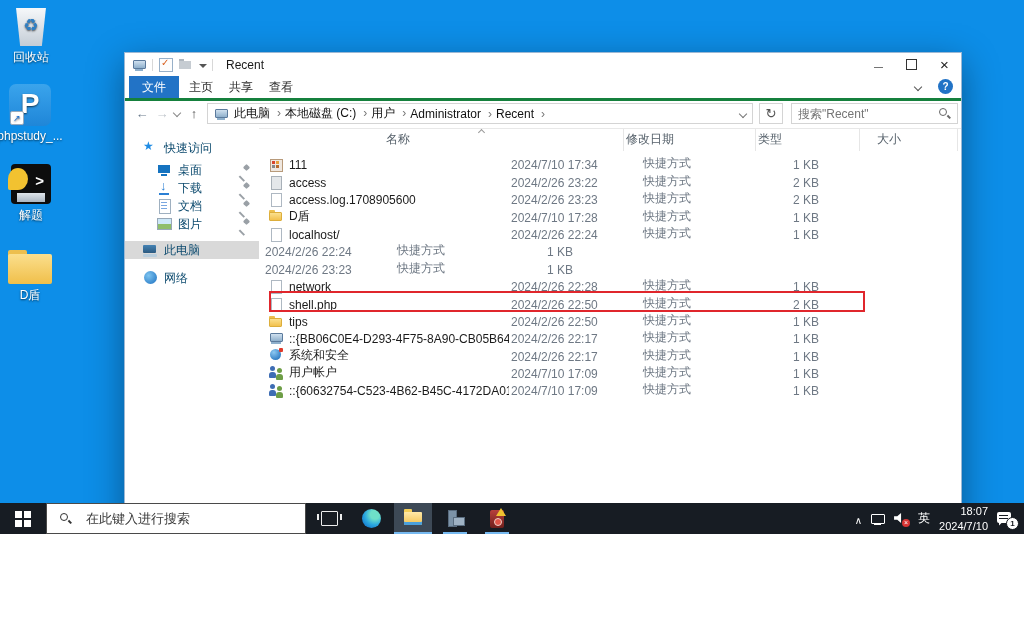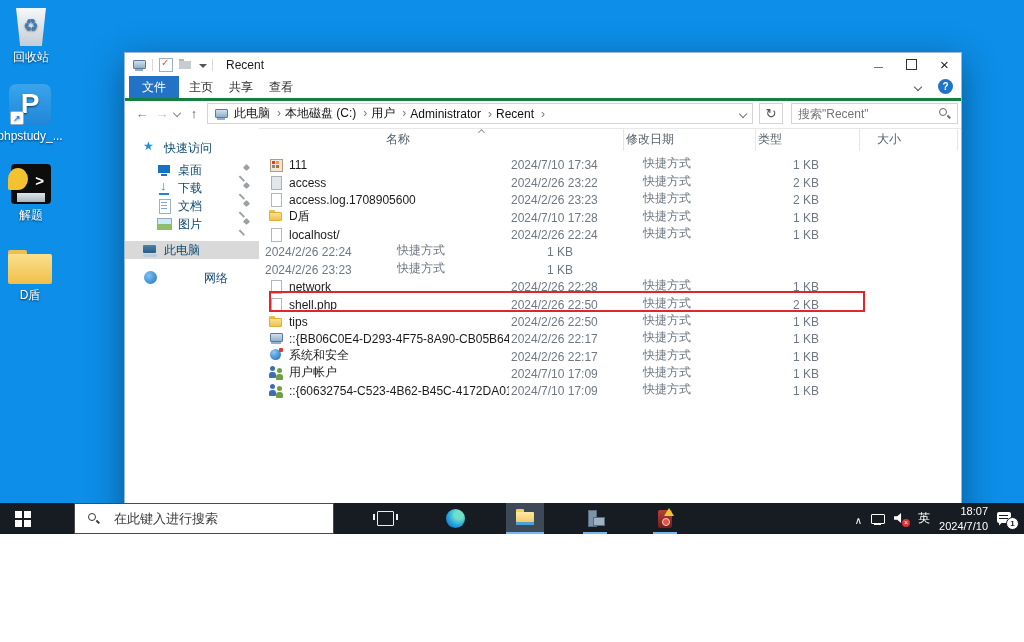--- a/index.html
+++ b/index.html
@@ -176,21 +176,21 @@
   .sbv{width:17px;height:16px;box-sizing:border-box;position:relative;}
   .sbv-details{background:#d6ecf8;border:1px solid #9ad1f0;}
   .sbv-details::before{content:'';position:absolute;left:3px;top:3px;width:2px;height:2px;background:#d87838;
      box-shadow:0 3px 0 #d87838,0 6px 0 #d87838;}
   .sbv-details::after{content:'';position:absolute;left:7px;top:3px;width:6px;height:1.5px;background:#8a98a8;
      box-shadow:0 3px 0 #8a98a8,0 6px 0 #8a98a8;}
   .sbv-thumb{border:1px solid #b0b8bf;background:linear-gradient(180deg,#cde8f8 55%,#8fbe6a 55%);}
 
   
   .taskbar{position:absolute;left:0;bottom:0;width:1024px;height:31px;background:#171c23;
-     display:flex;align-items:stretch;gap:28px;}
+     display:flex;align-items:stretch;}
   .tb-start{width:46px;display:flex;align-items:center;justify-content:center;}
   .winlogo{width:16px;height:16px;position:relative;}
   .winlogo::before{content:'';position:absolute;left:0;top:0;width:7px;height:7px;background:#fff;
      box-shadow:9px 0 0 #fff,0 9px 0 #fff,9px 9px 0 #fff;}
   .tb-search{width:260px;background:#fff;display:flex;align-items:center;padding-left:12px;
      border:1px solid #4a4a4a;box-sizing:border-box;}
   .tb-search .mag::before{border-color:#333;}
   .tb-search .mag::after{background:#333;}
   .tb-search input{flex:1;border:0;outline:0;font-size:13px;padding:0 8px;color:#222;min-width:0;
      font-family:inherit;background:transparent;}
@@ -334,21 +334,21 @@
       </div>
       <div class="nitem" style="top:90px;padding-left:32px;">
         <span class="ni ni-pic"></span>
         <span class="lbl">图片</span>
         <span class="pin"></span>
       </div>
       <div class="nitem nav-selected" style="top:116px;padding-left:18px;">
         <span class="ni ni-pc"></span>
         <span class="lbl">此电脑</span>
       </div>
-      <div class="nitem" style="top:144px;padding-left:18px;gap:40px;">
+      <div class="nitem" style="top:144px;padding-left:18px;">
         <span class="ni ni-net"></span>
         <span class="lbl">网络</span>
       </div>
     </div>
 
     <div class="cols">
       <span class="hc h-name">
         <span>名称</span>
         <span class="sortup"></span>
       </span>

